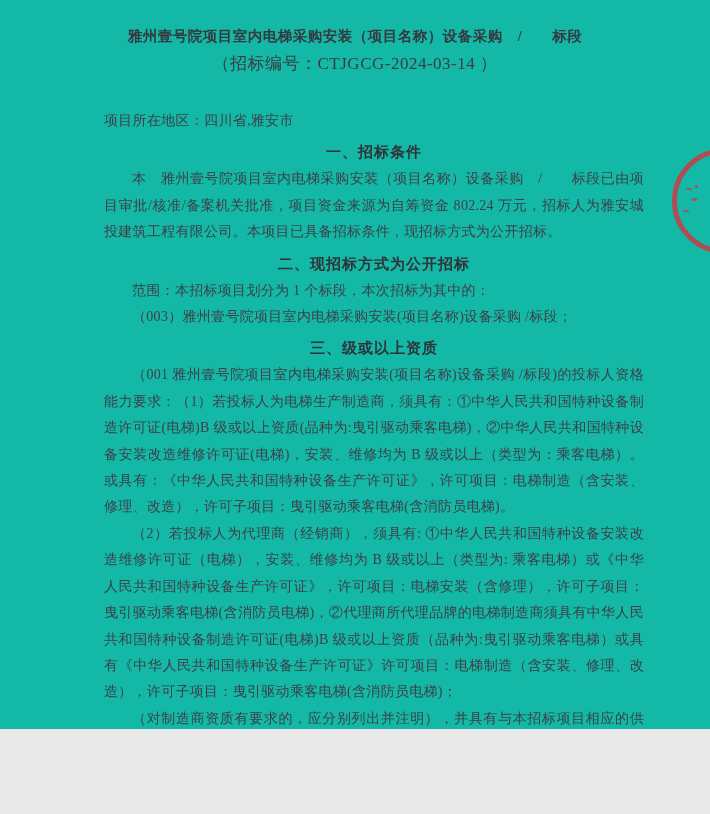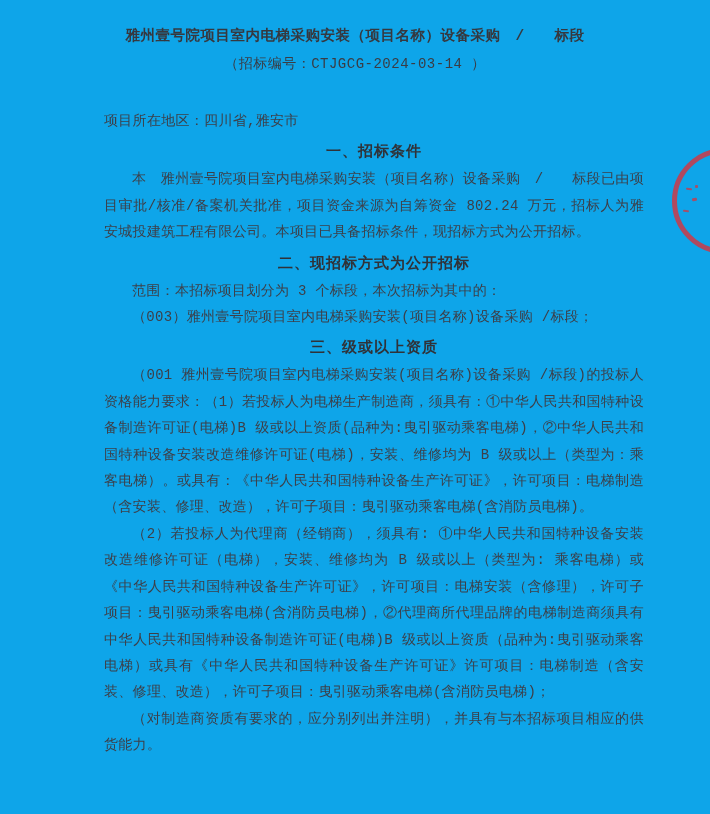--- a/index.html
+++ b/index.html
@@ -1,38 +1,38 @@
 <!DOCTYPE html>
 <html><head>
 <meta charset="utf-8">
 <style>
   html,body{margin:0;padding:0;background:#e9e9e9;}
   .page{
     position:relative;
-    width:710px;height:814px;
+    width:710px;height:729px;
     margin:0 auto;
-    background:#0ea5e9;
+    background:#14b8a6;
     overflow:hidden;
-    font-family:Liberation Mono, monospace;
+    font-family:Liberation Serif, serif;
     color:#3d3f48;
   }
   .title-block{
     padding-top:26px;
     text-align:center;
   }
   .doc-title{
     font-size:14.5px;
     font-weight:bold;
     line-height:20px;
     letter-spacing:.5px;
     color:#36383f;
   }
   .doc-subtitle{
     margin-top:8px;
-    font-size:14px;
+    font-size:17px;
     line-height:20px;
     letter-spacing:.5px;
     color:#3a3c44;
   }
   .content{
     margin:34px 66px 0 104px;
   }
   .content p{
     margin:0;
     font-size:14px;
@@ -80,21 +80,21 @@
     <div class="doc-subtitle">（招标编号：CTJGCG-2024-03-14 ）</div>
   </div>
 
   <div class="content">
     <p>项目所在地区：四川省,雅安市</p>
 
     <h2>一、招标条件</h2>
     <p class="indent">本　雅州壹号院项目室内电梯采购安装（项目名称）设备采购　/　　标段已由项目审批/核准/备案机关批准，项目资金来源为自筹资金 802.24 万元，招标人为雅安城投建筑工程有限公司。本项目已具备招标条件，现招标方式为公开招标。</p>
 
     <h2>二、现招标方式为公开招标</h2>
-    <p class="indent">范围：本招标项目划分为 3 个标段，本次招标为其中的：</p>
+    <p class="indent">范围：本招标项目划分为 1 个标段，本次招标为其中的：</p>
     <p class="indent">（003）雅州壹号院项目室内电梯采购安装(项目名称)设备采购 /标段；</p>
 
     <h2>三、级或以上资质</h2>
     <p class="indent">（001 雅州壹号院项目室内电梯采购安装(项目名称)设备采购 /标段)的投标人资格能力要求：（1）若投标人为电梯生产制造商，须具有：①中华人民共和国特种设备制造许可证(电梯)B 级或以上资质(品种为:曳引驱动乘客电梯)，②中华人民共和国特种设备安装改造维修许可证(电梯)，安装、维修均为 B 级或以上（类型为：乘客电梯）。或具有：《中华人民共和国特种设备生产许可证》，许可项目：电梯制造（含安装、修理、改造），许可子项目：曳引驱动乘客电梯(含消防员电梯)。</p>
     <p class="indent">（2）若投标人为代理商（经销商），须具有: ①中华人民共和国特种设备安装改造维修许可证（电梯），安装、维修均为 B 级或以上（类型为: 乘客电梯）或《中华人民共和国特种设备生产许可证》，许可项目：电梯安装（含修理），许可子项目：曳引驱动乘客电梯(含消防员电梯)，②代理商所代理品牌的电梯制造商须具有中华人民共和国特种设备制造许可证(电梯)B 级或以上资质（品种为:曳引驱动乘客电梯）或具有《中华人民共和国特种设备生产许可证》许可项目：电梯制造（含安装、修理、改造），许可子项目：曳引驱动乘客电梯(含消防员电梯)；</p>
     <p class="indent">（对制造商资质有要求的，应分别列出并注明），并具有与本招标项目相应的供货能力。</p>
   </div>
 
   <div class="seal-arc"></div>
   <div class="seal-frag f1"></div>

